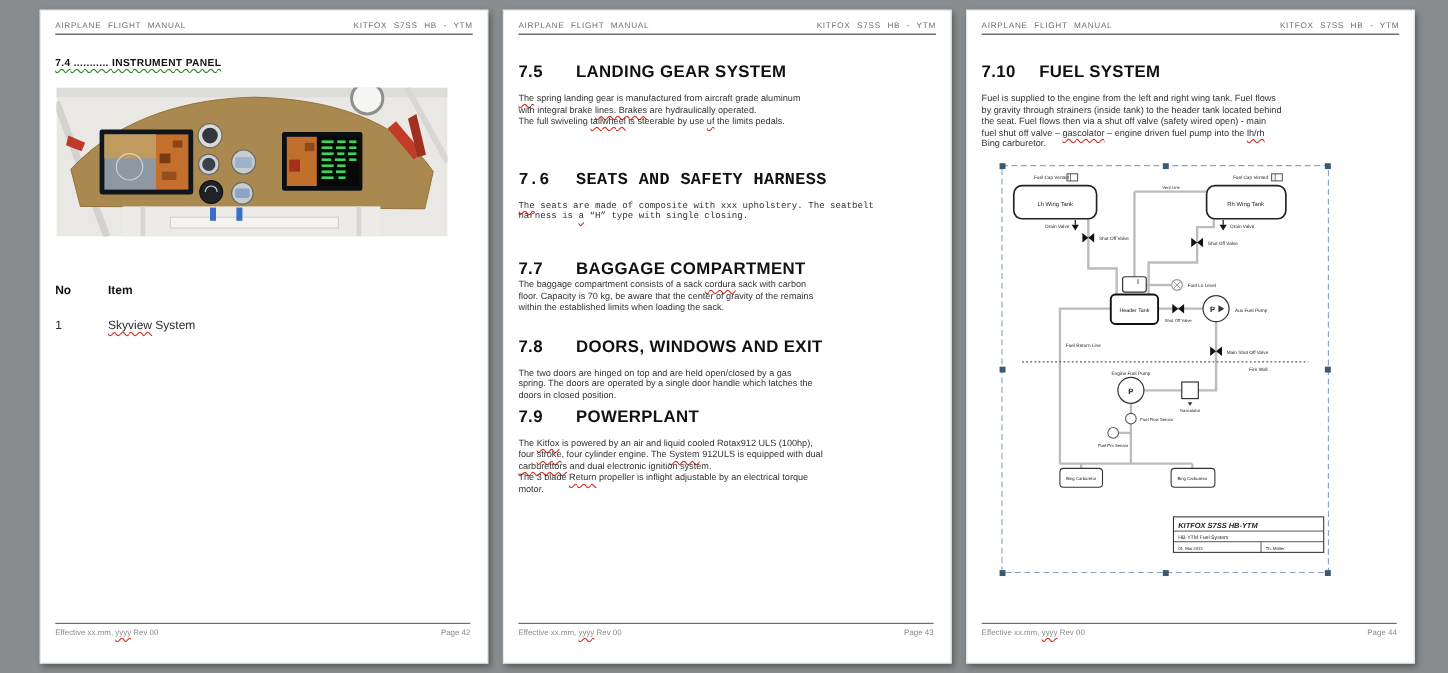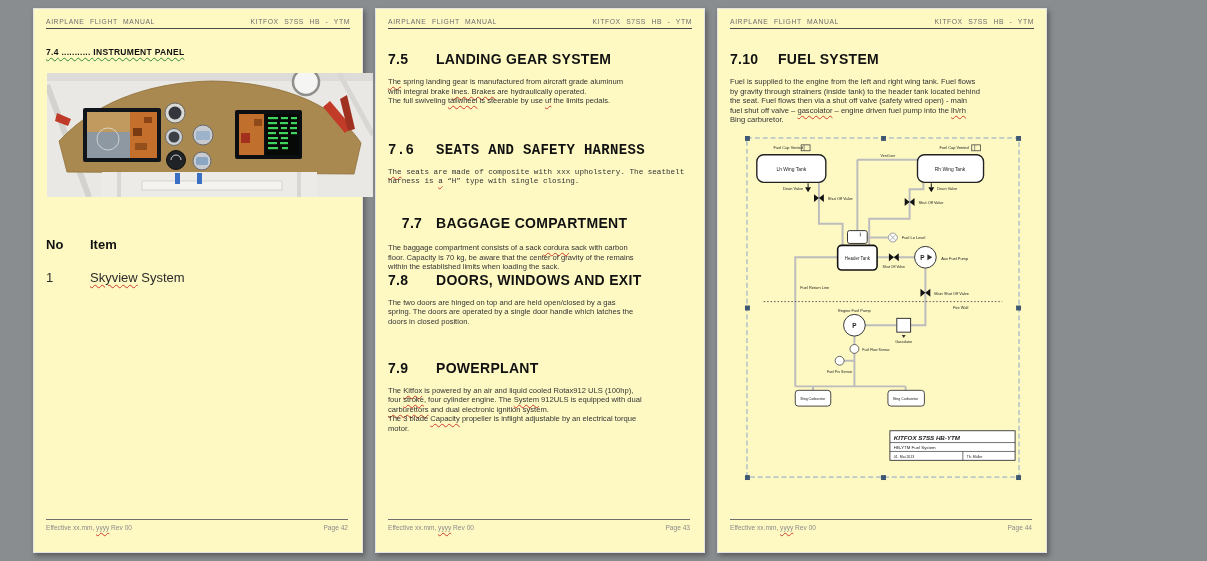--- a/index.html
+++ b/index.html
@@ -4,46 +4,46 @@
 <style>
   html,body{margin:0;padding:0;background:#8a8d8f;}
   *{box-sizing:border-box;}
   .workspace{
     width:1207px;height:561px;overflow:hidden;
     background:#8a8d8f;
     display:flex;gap:12px;padding:8px 0 8px 33px;
     font-family:"Liberation Sans",sans-serif;
   }
   .page{
-    width:330px;height:545px;background:#fef9c3;position:relative;
+    width:374px;height:545px;background:#ffffff;position:relative;
     box-shadow:2px 3px 5px rgba(30,30,30,.45), inset 0 0 0 1px #e3e3e3;
     flex:0 0 auto;color:#2b2b2b;
   }
   .page-header{
     margin:10px 13px 0 13px;display:flex;justify-content:space-between;
     font-size:6.8px;color:#6e6e6e;letter-spacing:.6px;word-spacing:3px;
     border-bottom:1px solid #4a4a4a;padding-bottom:3px;
   }
   .content{padding:0 13px;}
   .h1{
     margin-top:18px;font-size:8.5px;font-weight:bold;letter-spacing:.3px;color:#111;
   }
   .sec-head{display:flex;font-size:14px;font-weight:bold;color:#111;letter-spacing:.3px;margin-bottom:10px;}
   .sec-no{width:48px;flex:0 0 auto;}
   .para{margin:0;font-size:7.6px;line-height:9.6px;white-space:pre-wrap;color:#333;}
   .section.s1{margin-top:22px;}
   .section.s2{margin-top:36px;font-family:Liberation Mono, monospace;}
   .section.s3{margin-top:28px;}
-  .section.s3 .sec-head{margin-bottom:12px;text-align:center;}
-  .section.s4{}
-  .section.s5{margin-top:33px;}
+  .section.s3 .sec-head{margin-bottom:1px;}
+  .section.s4{margin-top:19px;}
+  .section.s5{margin-top:4px;}
   .wv-sp{text-decoration-line:underline;text-decoration-style:wavy;text-decoration-color:#cf3b2c;text-decoration-thickness:1px;text-underline-offset:2px;}
   .wv-gr{text-decoration-line:underline;text-decoration-style:wavy;text-decoration-color:#2e8b2e;text-decoration-thickness:1px;text-underline-offset:2px;}
   .photo{display:block;margin:16px 0 0 1px;}
-  .item-table{margin-top:40px;font-size:13px;}
+  .item-table{margin-top:40px;font-size:10px;}
   .item-table .tr{display:flex;margin-bottom:18px;}
   .item-table .col-no{width:44px;flex:0 0 auto;}
   .item-table .th{font-weight:bold;color:#111;}
   .page-footer{
     position:absolute;left:13px;right:15px;bottom:22px;
     display:flex;justify-content:space-between;
     font-size:6.6px;color:#8b8b8b;
     border-top:1px solid #6f6f6f;padding-top:4px;
   }
   .diagram{display:block;margin:10px 0 0 14px;}
@@ -200,21 +200,21 @@
 doors in closed position.</span></p>
       </div>
       <div class="section s5">
         <div class="sec-head">
           <span class="sec-no">7.9</span>
           <span class="sec-title">POWERPLANT</span>
         </div>
         <p class="para"><span>The </span><span class="wv-sp">Kitfox</span><span> is powered by an air and liquid cooled Rotax912 ULS (100hp),
 four </span><span class="wv-sp">stroke</span><span>, four cylinder engine. The </span><span class="wv-sp">System</span><span> 912ULS is equipped with dual
 </span><span class="wv-sp">carburettors</span><span> and dual electronic ignition system.
-The 3 blade </span><span class="wv-sp">Capacity</span><span> propeller is inflight adjustable by an electrical torque
+The 3 blade </span><span class="wv-sp">Return</span><span> propeller is inflight adjustable by an electrical torque
 motor.</span></p>
       </div>
     </div>
     <div class="page-footer">
       <span><span>Effective xx.mm, </span><span class="wv-sp">yyyy</span><span> Rev 00</span></span>
       <span>Page 43</span>
     </div>
   </div>
 
   <div class="page">

